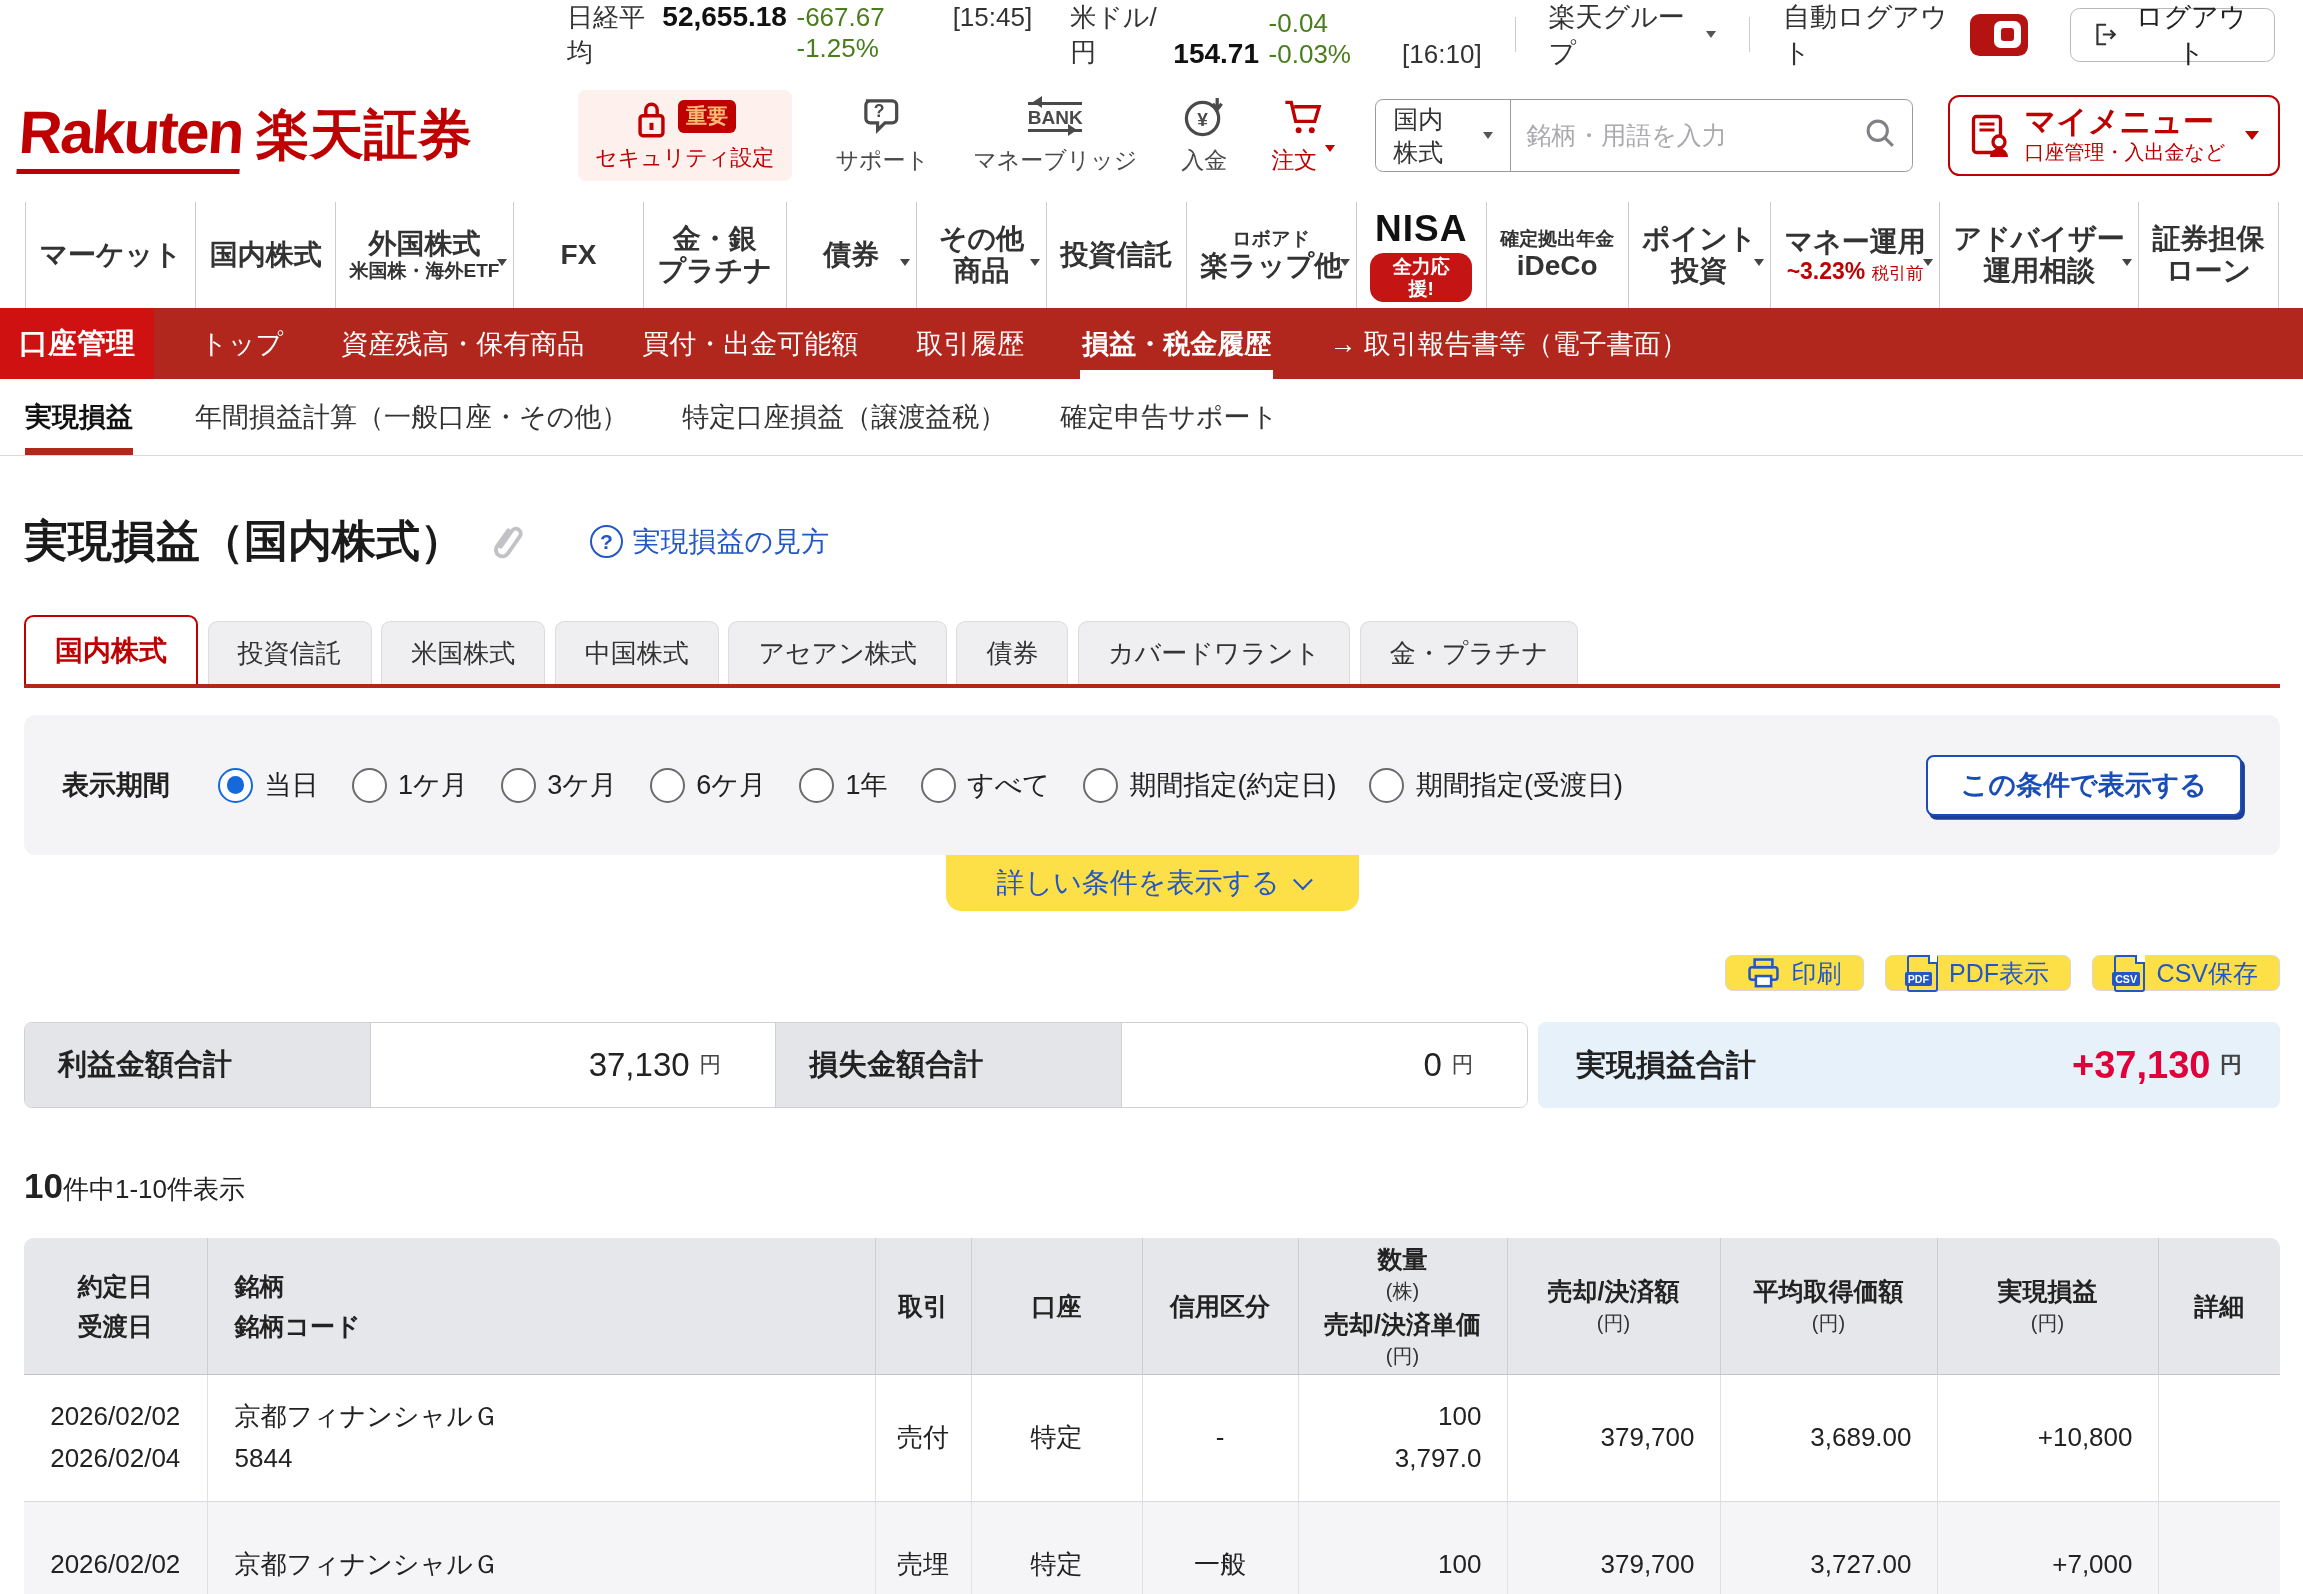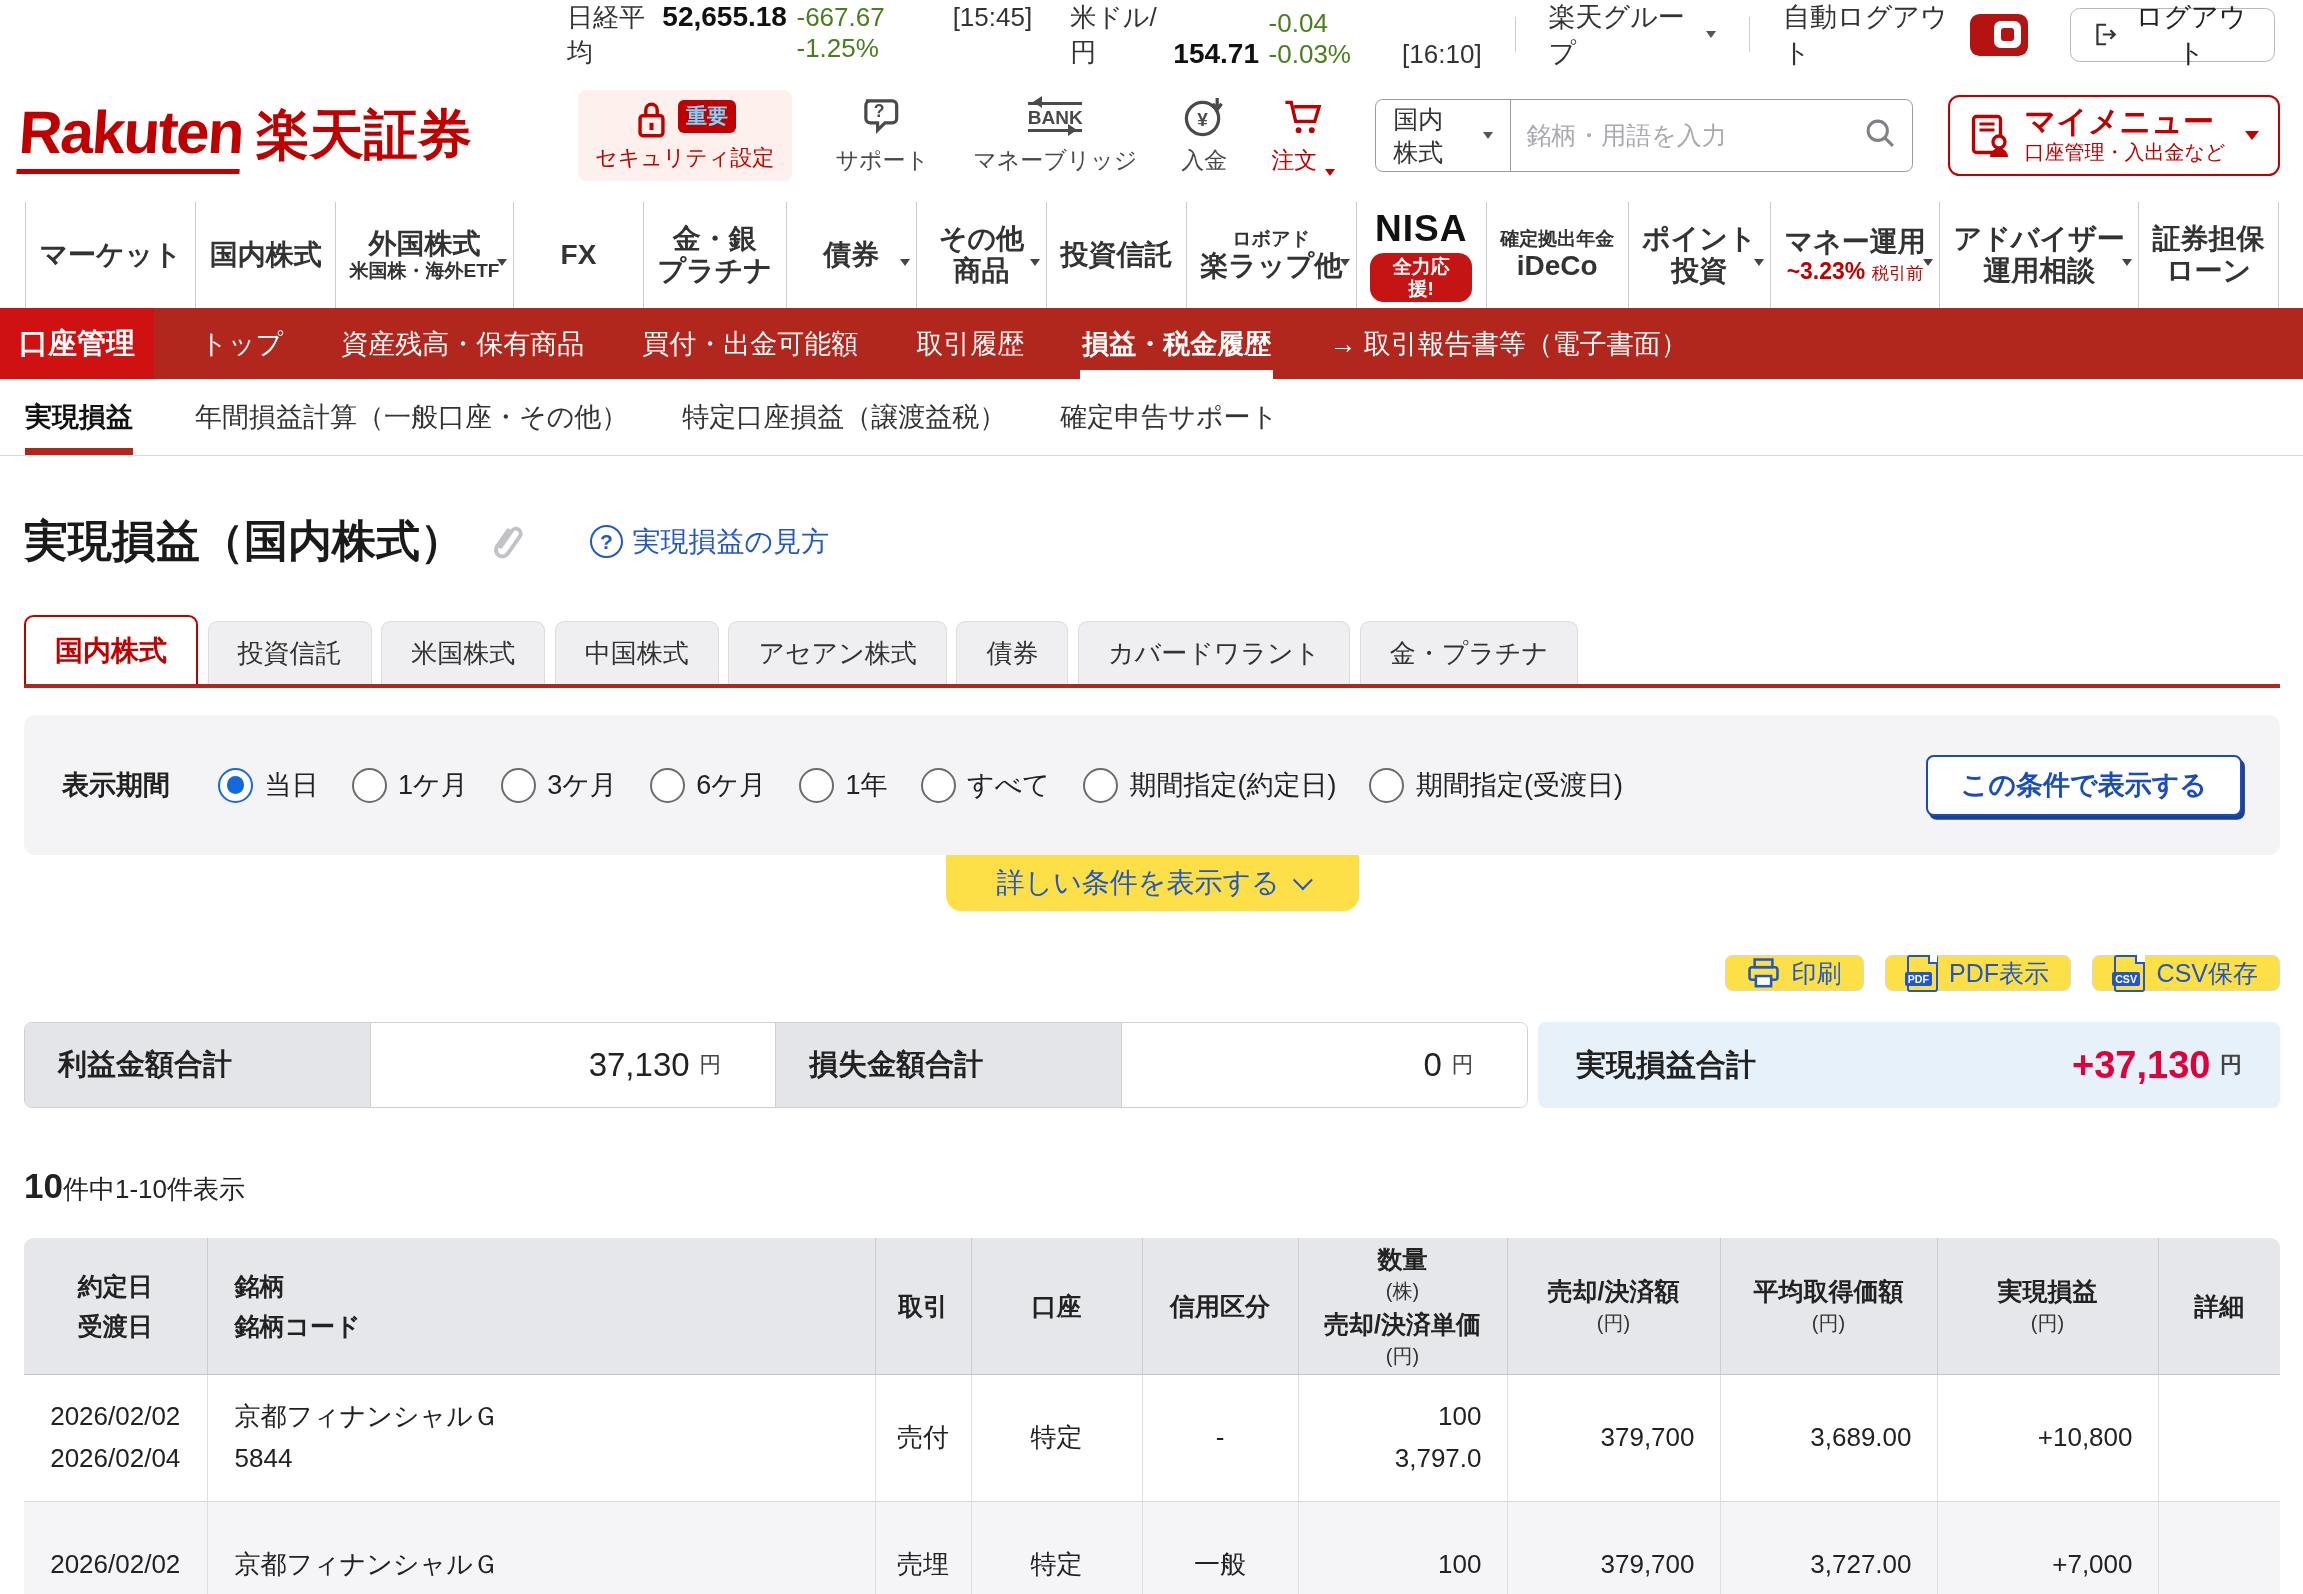--- a/index.html
+++ b/index.html
@@ -31,34 +31,34 @@
 
   
   .header { height:133px; display:flex; align-items:center; padding:0 19px; }
   .logo { display:flex; align-items:baseline; gap:13.4px; cursor:pointer; }
   .logo-en { font-size:60px; font-weight:800; color:#bf0000; letter-spacing:-1.9px;
              border-bottom:5.8px solid #bf0000; padding-bottom:1.9px; transform:skewX(-4deg); }
   .logo-jp { font-size:54px; font-weight:800; color:#bf0000; }
   .security-box { margin-left:106px; background:#fdf0ed; border-radius:7.7px; padding:9.6px 17.3px 7.7px;
                   display:flex; flex-direction:column; align-items:center; cursor:pointer; }
   .sec-top { display:flex; align-items:flex-start; gap:9.6px; }
-  .badge-imp { background:#bf0000; color:#7dd3fc; font-size:21px; font-weight:700; border-radius:5.8px;
+  .badge-imp { background:#bf0000; color:#fdba74; font-size:21px; font-weight:700; border-radius:5.8px;
                padding:2.9px 7.7px; }
   .sec-lbl { color:#bf0000; font-size:22px; margin-top:3.8px; }
   .hicon { display:flex; flex-direction:column; align-items:center; gap:5.8px; margin-left:44px;
            font-size:23px; color:#4a4a4a; cursor:pointer; }
   .hicon.red { color:#bf0000; }
   .hicon .glyph { height:44px; display:flex; align-items:center; justify-content:center; }
   .bank-ic { display:flex; flex-direction:column; align-items:center; line-height:1; color:#4a4a4a; }
   .bank-ic .arrow-l { font-size:0; width:54px; height:2.9px; background:#4a4a4a; position:relative; }
   .bank-ic .arrow-l::before { content:""; position:absolute; left:-1px; top:-5.8px; border:6.7px solid transparent; border-right:9.6px solid #4a4a4a; }
   .bank-ic .arrow-r { width:54px; height:2.9px; background:#4a4a4a; position:relative; }
   .bank-ic .arrow-r::before { content:""; position:absolute; right:-1px; top:-5.8px; border:6.7px solid transparent; border-left:9.6px solid #4a4a4a; }
   .bank-txt { font-size:19px; font-weight:700; margin:2.9px 0; }
-  .order-lbl { display:flex; align-items:flex-end; gap:7.7px; }
+  .order-lbl { display:flex; align-items:flex-start; gap:7.7px; }
   .searchbar { margin-left:40px; width:538px; height:73px; border:1.9px solid #9a9aa0; border-radius:7.7px;
                display:flex; align-items:center; background:#fff; }
   .search-cat { display:flex; align-items:center; gap:21px; padding:0 17.3px; font-size:25px; color:#333;
                 border-right:1.9px solid #9a9aa0; height:100%; cursor:pointer; }
   .search-input { flex:1; border:none; outline:none; font-size:25px; padding:0 15.4px;
                   font-family:inherit; color:#333; background:transparent; }
   .search-input::placeholder { color:#a9a9ae; }
   .mag { margin-right:15.4px; cursor:pointer; }
   .mymenu { margin-left:35px; border:2.9px solid #bf0000; border-radius:11.5px; height:81px; background:#fff;
             display:flex; align-items:center; padding:0 19px; gap:13.4px; cursor:pointer; }

